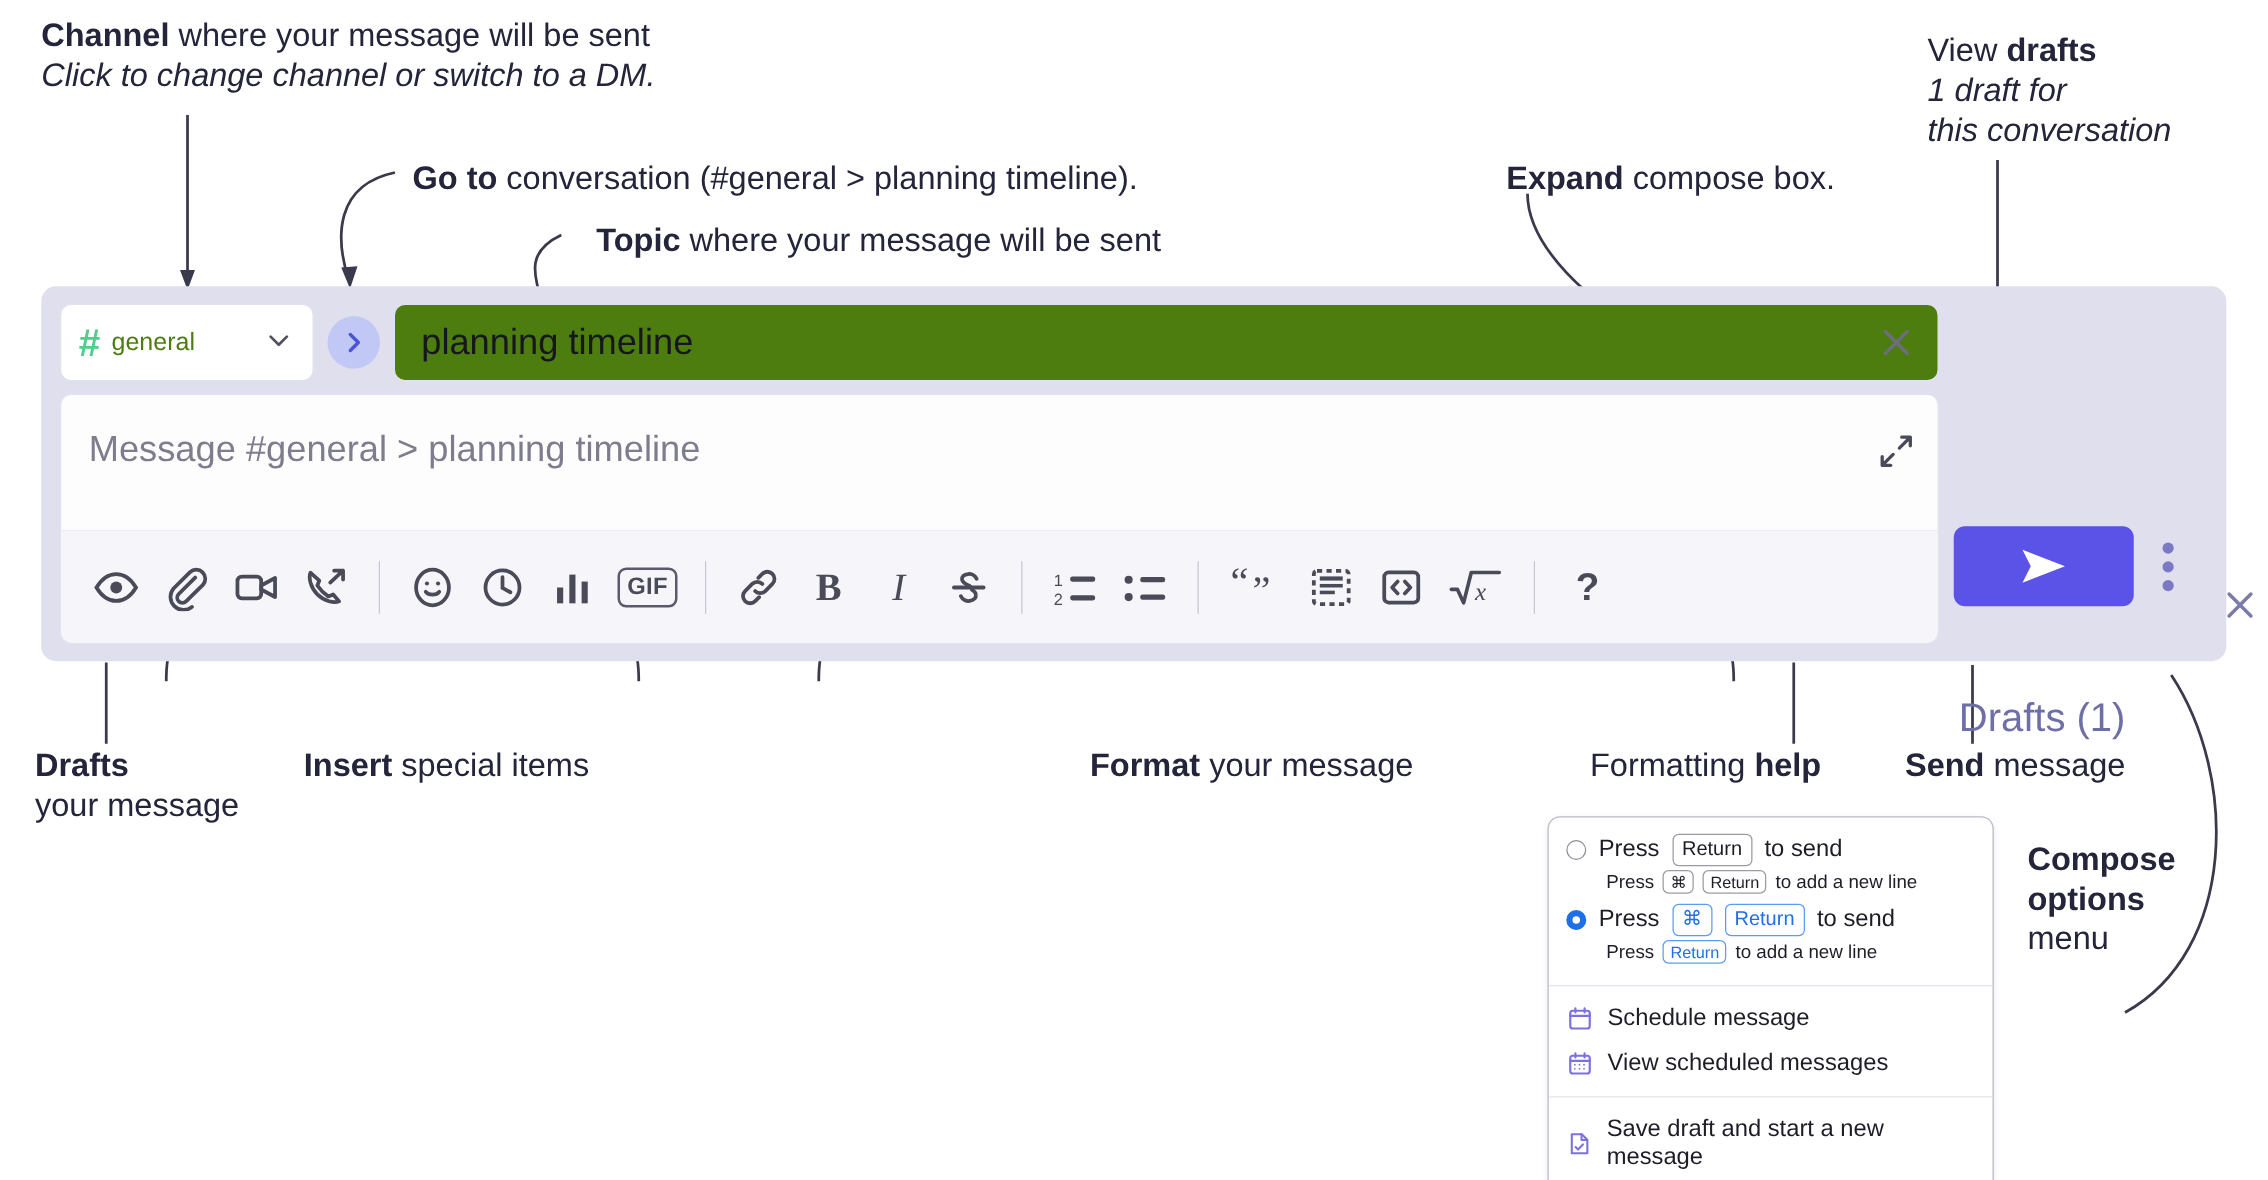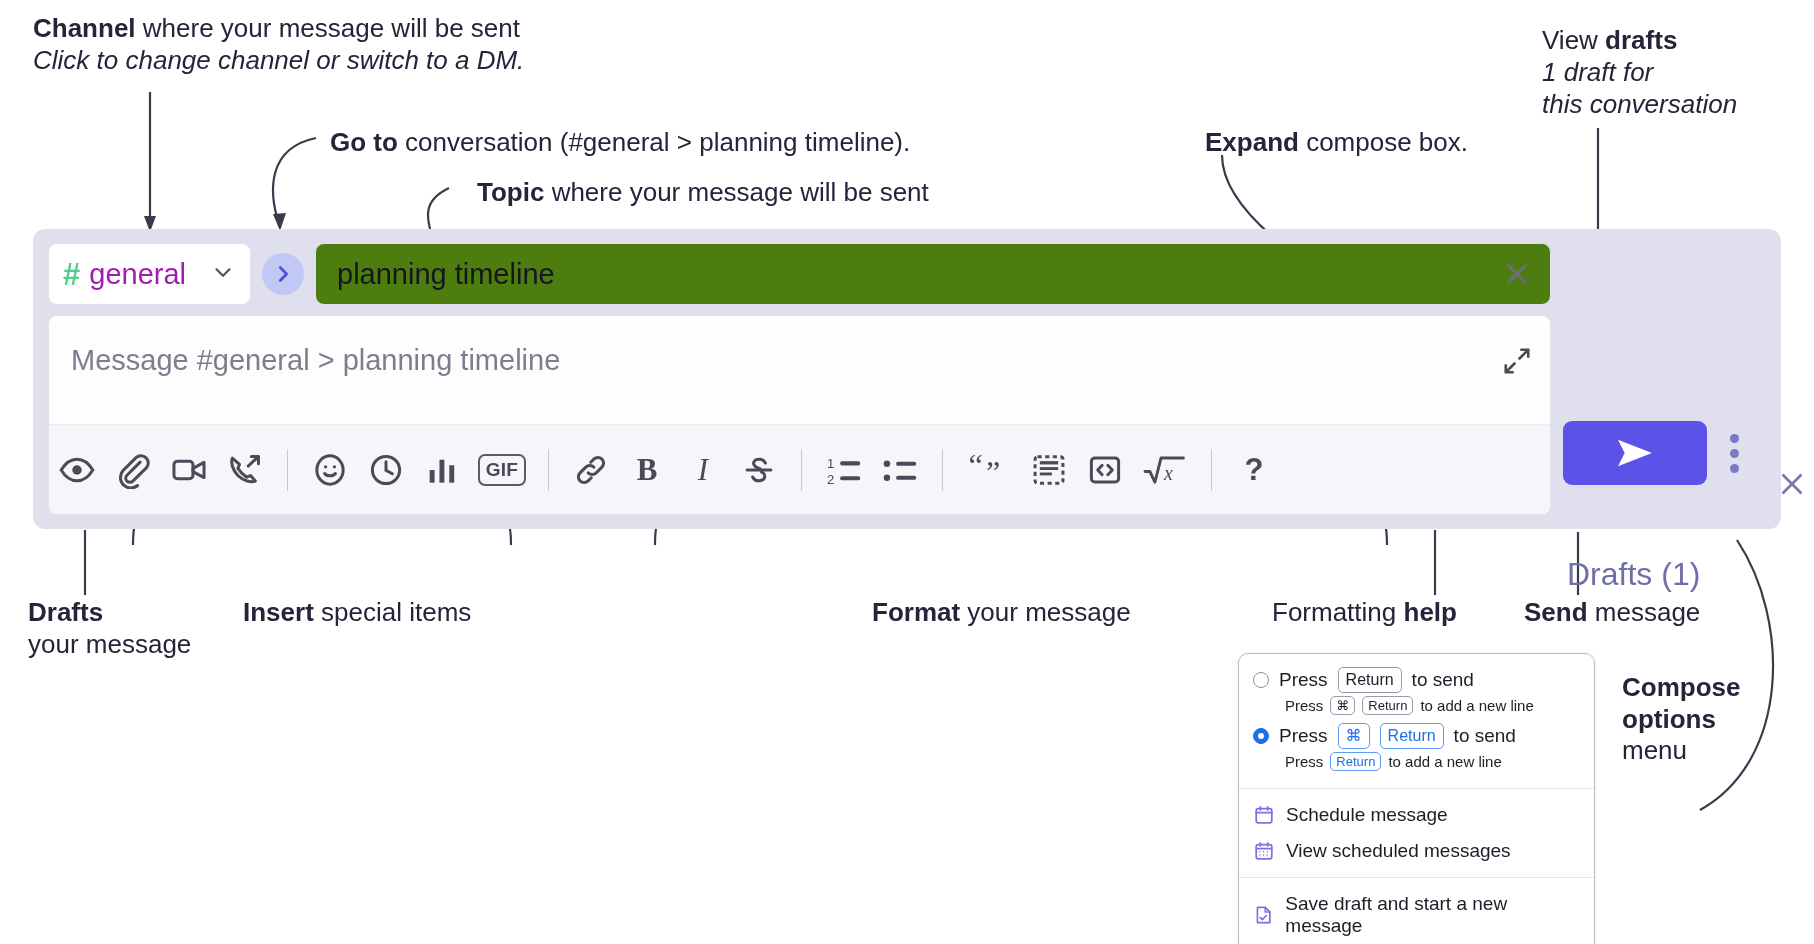--- a/index.html
+++ b/index.html
@@ -47,21 +47,21 @@
     width: 203px; height: 62px;
     background: #ffffff;
     border: 1px solid #e2e2ee;
     border-radius: 9px;
     display: flex; align-items: center;
     padding: 0 14px;
     gap: 9px;
     cursor: pointer;
   }
   .hash { color: #4fce8c; font-size: 31px; font-weight: 700; line-height: 1; }
-  .channel-name { font-size: 29px; color: #a21caf; }
+  .channel-name { font-size: 20px; color: #4d7c0f; }
   .chev { margin-left: auto; }
 
   .goto-btn {
     width: 42px; height: 42px; border-radius: 50%;
     background: #c2c8f5;
     display: flex; align-items: center; justify-content: center;
     cursor: pointer;
     flex: 0 0 auto;
   }
 
@@ -98,20 +98,21 @@
     position: absolute; right: 18px; top: 30px;
     cursor: pointer; display:flex;
   }
 
   .toolbar {
     position: absolute; left: 0; bottom: 0;
     width: 100%; height: 90px;
     background: #f6f6fa;
     border-top: 1px solid #ececf4;
     display: flex; align-items: center;
+    padding-left: 16px;
     gap: 0px;
   }
   .tb { width: 56px; height: 56px; display:flex; align-items:center; justify-content:center; cursor:pointer; flex:0 0 auto;}
   .tb.wide { width: 64px; }
   .tb-sep { width: 1px; height: 42px; background: #c6c6d4; margin: 0 14px; flex:0 0 auto;}
   .gif-box {
     border: 2.5px solid #5a5a6a; border-radius: 7px;
     font-size: 19px; font-weight: 700; color: #4a4a58;
     padding: 3px 6px; letter-spacing: 0.3px;
   }

